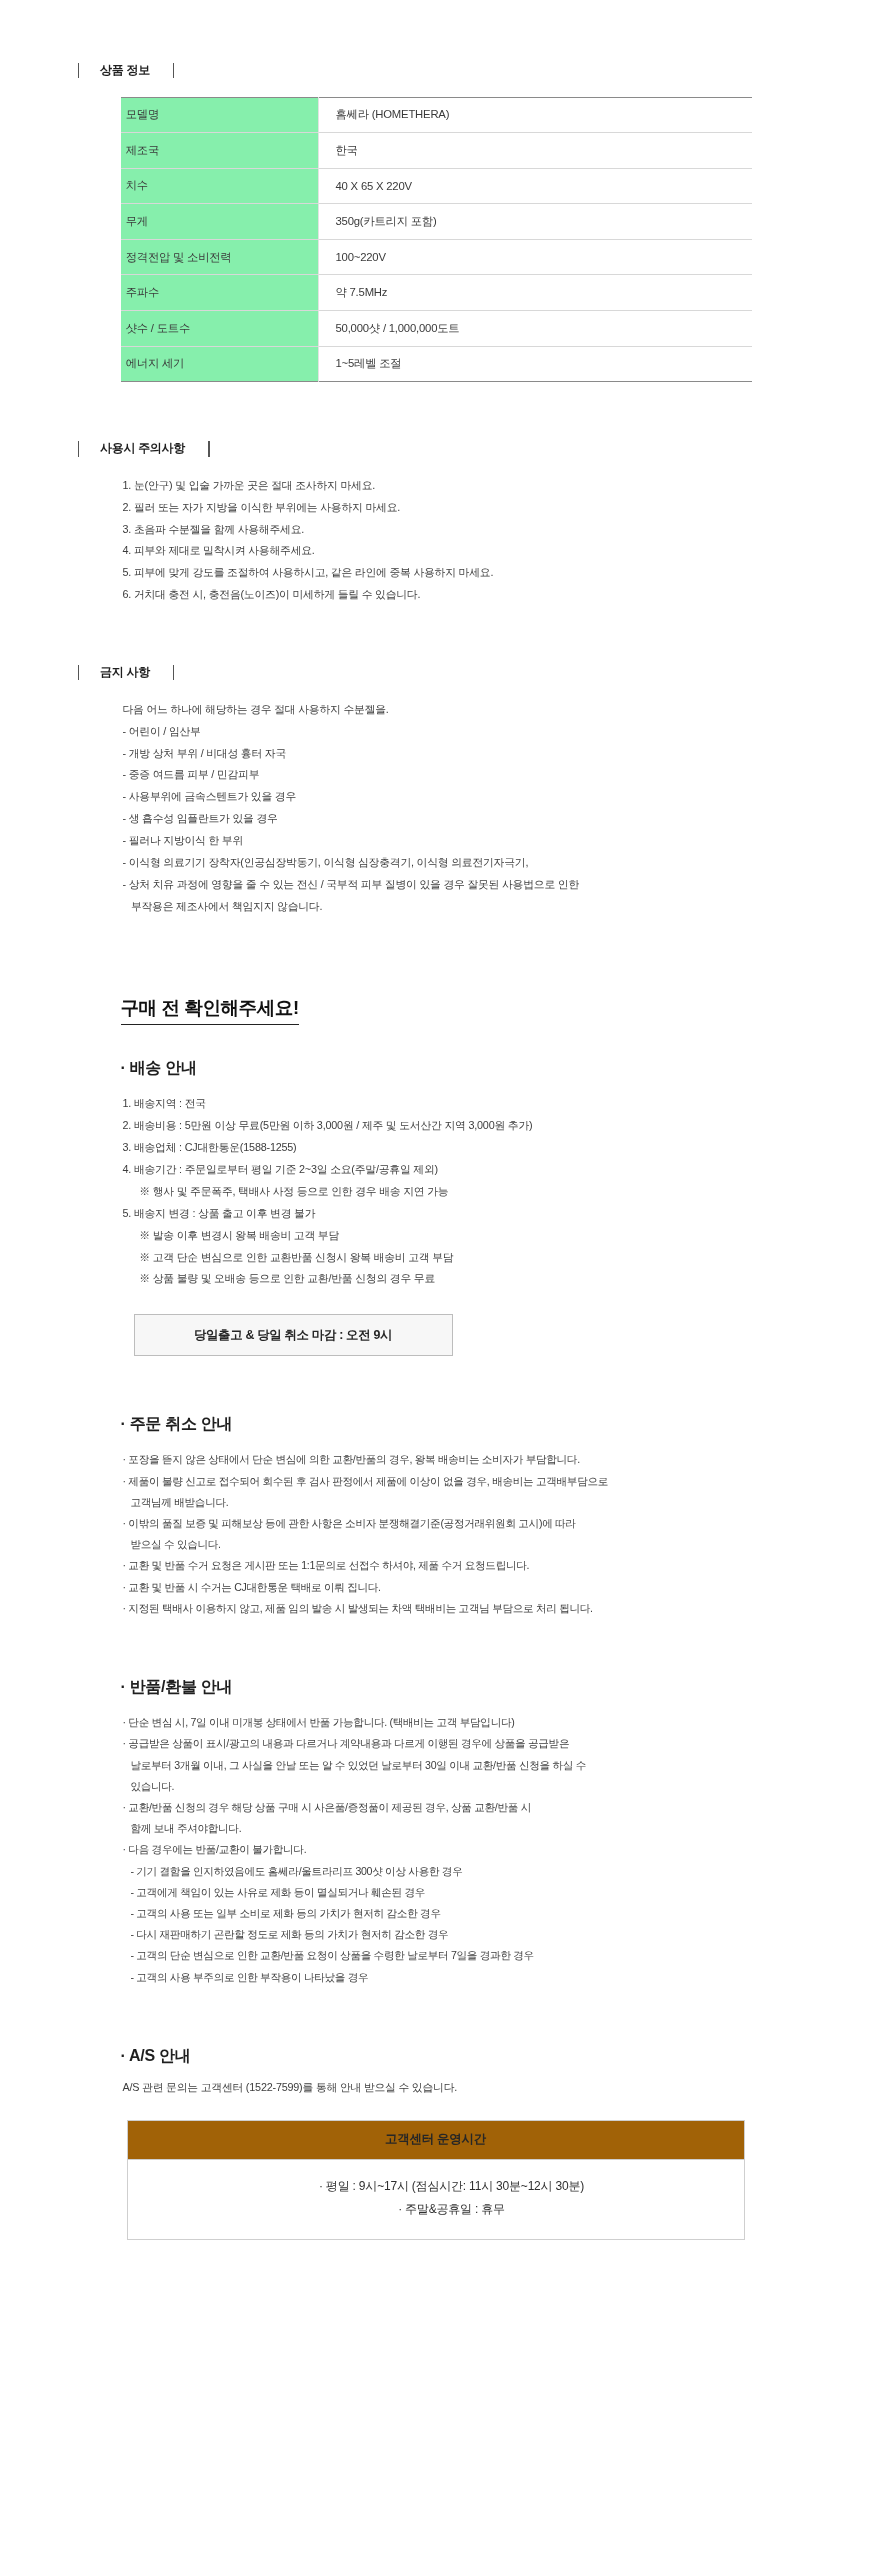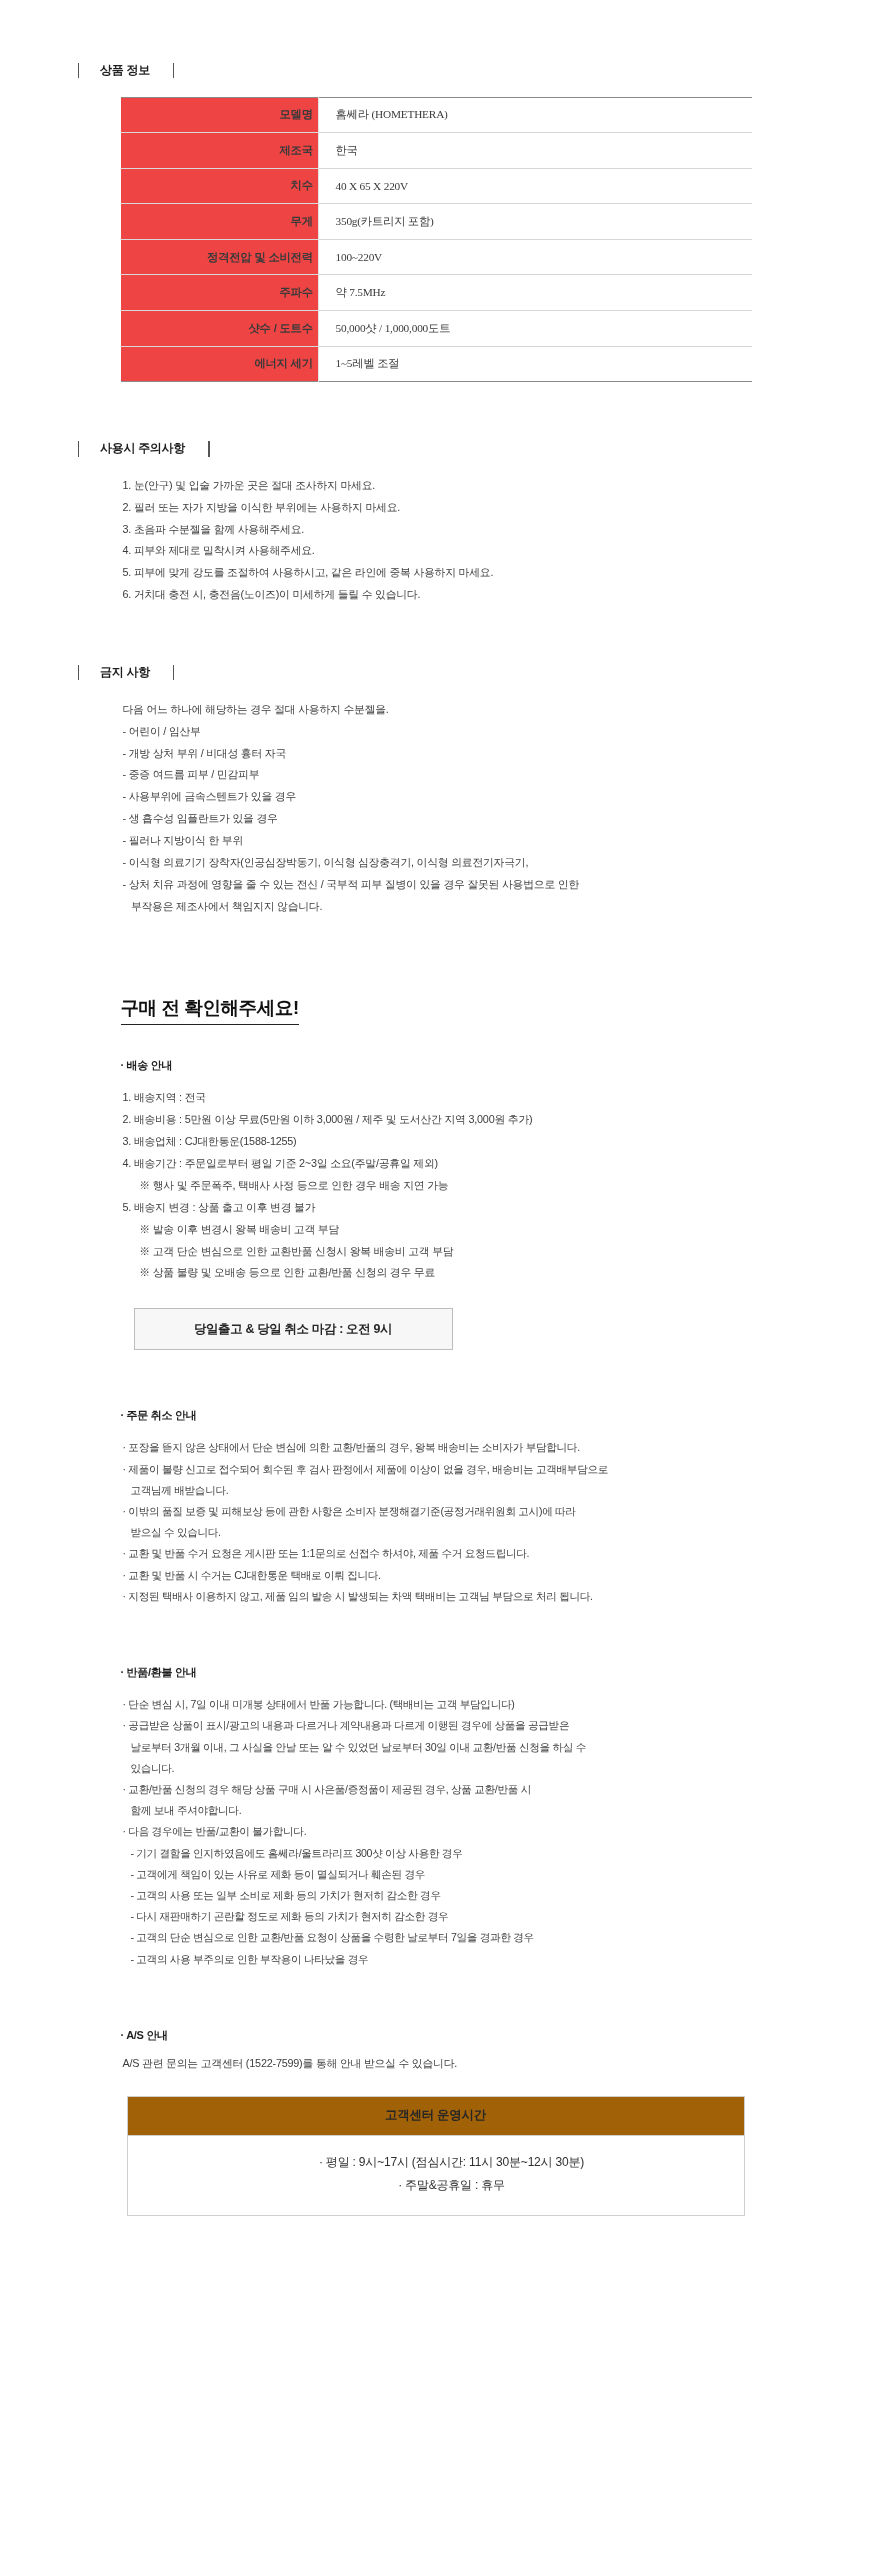--- a/index.html
+++ b/index.html
@@ -56,33 +56,32 @@
     margin: 0 0 0 43px;
     border-collapse: collapse;
     border-top: 1px solid #8a8a8a;
     border-bottom: 1px solid #8a8a8a;
     font-size: 11.3px;
   }
   .spec-table tr { border-bottom: 0.5px solid #d8d8d8; }
   .spec-table tr:last-child { border-bottom: none; }
   .spec-table th {
     width: 198px;
-    background: #ef4444;
-    font-weight: 700;
+    background: #86efac;
+    font-weight: 400;
     color: #3a3a3a;
     padding: 9.8px 5.2px;
-    text-align: right;
+    text-align: left;
     border-right: 0.5px solid #e2e2e2;
     letter-spacing: -0.2px;
   }
   .spec-table td {
     padding: 9.8px 16.5px;
     color: #3a3a3a;
     letter-spacing: -0.2px;
-    font-family: Liberation Serif, serif;
   }
 
   
   .block { margin-top: 58px; }
   .list {
     margin: 0 0 0 45px;
     padding: 0;
     list-style: none;
     font-size: 10.8px;
     line-height: 2.03;
@@ -98,21 +97,21 @@
     font-weight: 700;
     color: #111;
     letter-spacing: -0.4px;
     display: inline-block;
     border-bottom: 1.5px solid #222;
     padding-bottom: 4.1px;
   }
 
   
   .dot-head {
-    font-size: 11px;
+    font-size: 16px;
     font-weight: 700;
     color: #1f1f1f;
     letter-spacing: -0.3px;
     margin: 0 0 14.4px 43px;
   }
 
   
   .notice-box {
     margin: 24px 0 0 56px;
     width: 319px;

